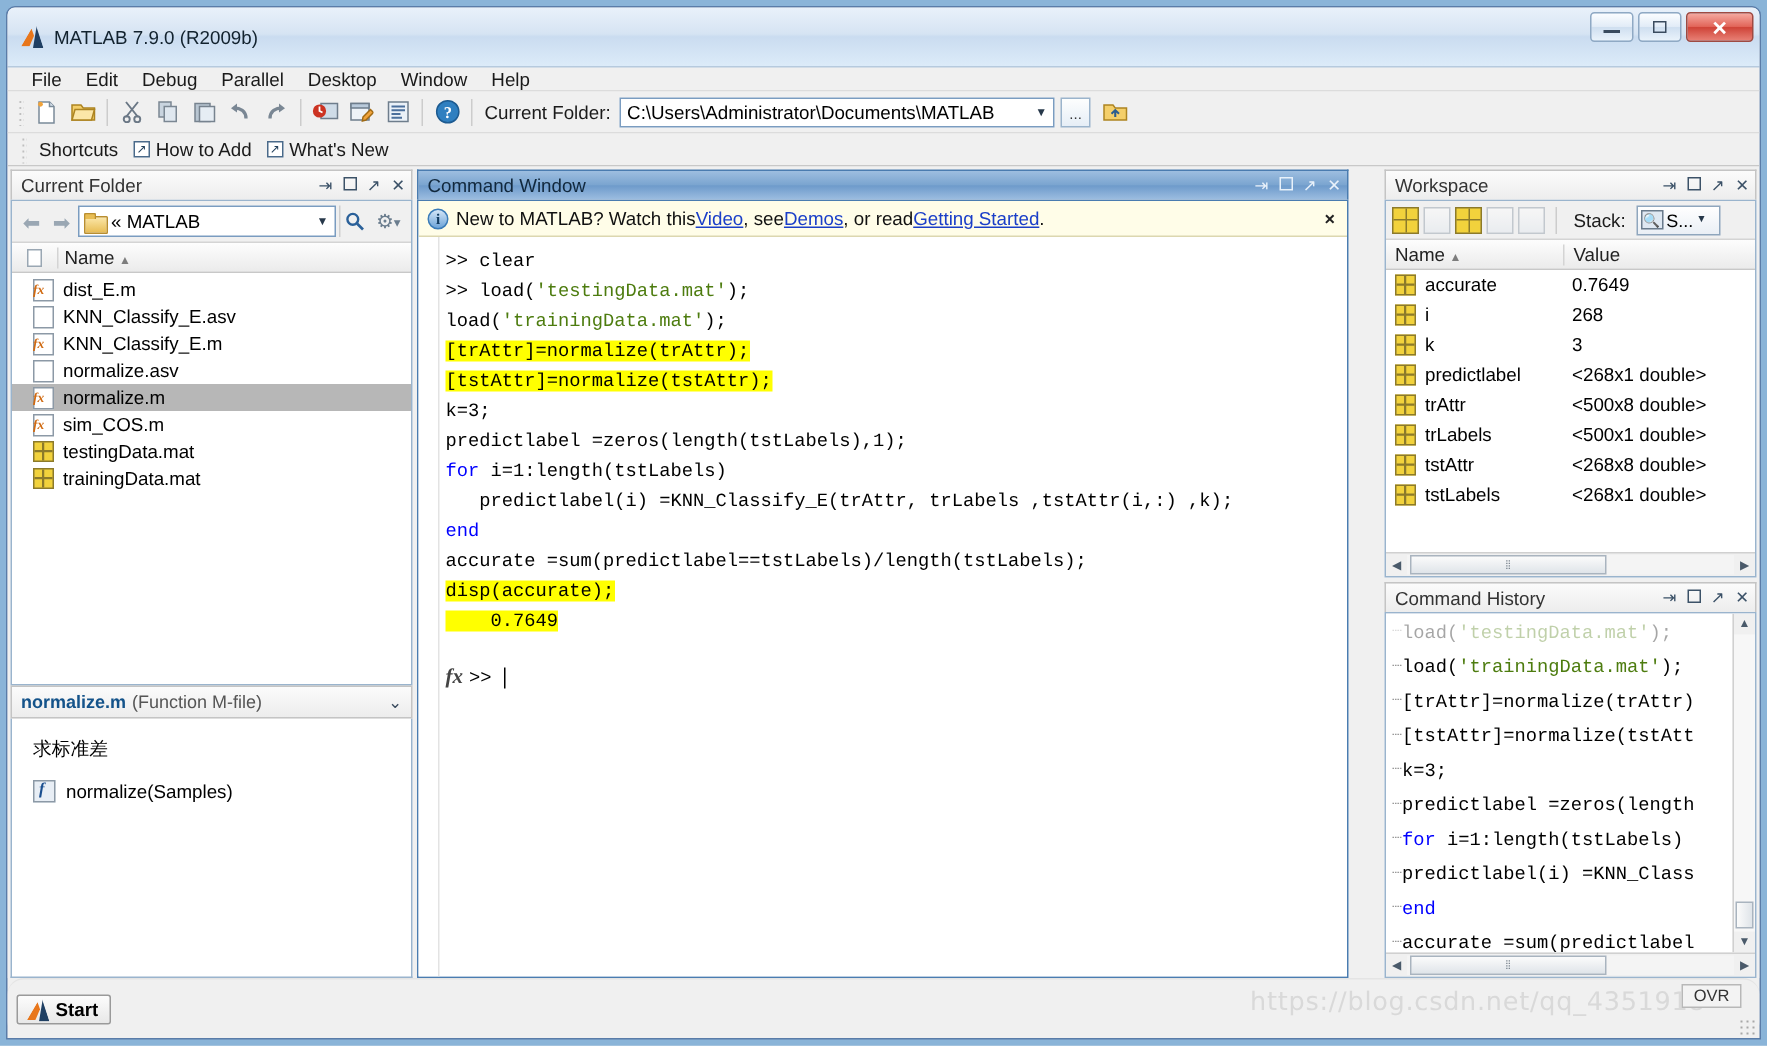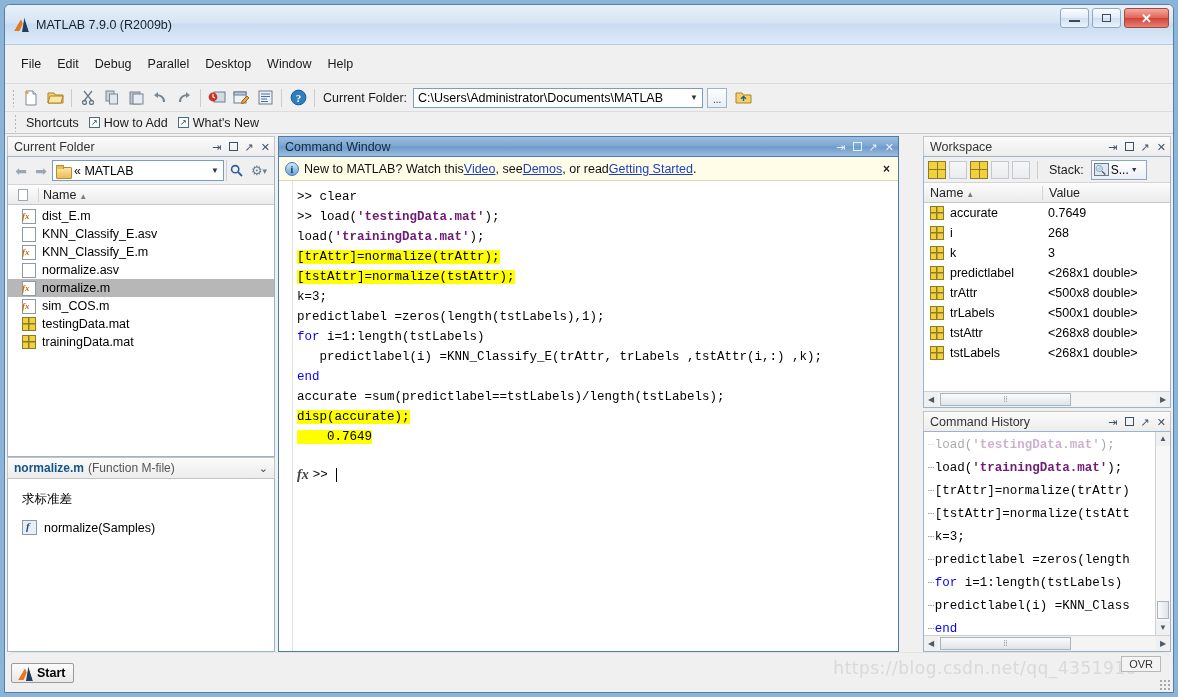--- a/index.html
+++ b/index.html
@@ -47,21 +47,21 @@
     border-color: #9e4a42;
     background: linear-gradient(to bottom,#f5a9a0 0%,#e2665a 48%,#cf4438 52%,#e88075 100%);
   }
   .win-btn .glyph { font-size: 11px; color: #27384a; line-height: 1; }
   .win-btn.close .glyph { color: #fff; font-weight: bold; font-size: 13px; }
   .min-bar { width: 11px; height: 2px; background: #3a4b5e; margin-top:6px; }
   .max-sq { width: 9px; height: 8px; border: 1.5px solid #3a4b5e; }
 
   
   .menubar {
-    height: 39px; display: flex; align-items: center;
+    height: 16px; display: flex; align-items: center;
     background: #f0f0f0;
     padding-left: 8px;
     border-bottom: 1px solid #dcdcdc;
     flex: none;
   }
   .menu-item {
     padding: 2px 8px; font-size: 12.5px; color: #1a1a1a; cursor: default;
   }
 
   
@@ -214,21 +214,21 @@
   .notice-x { position:absolute; right:8px; font-weight:bold; font-size:12px; color:#222;}
 
   .cw-body { flex:1; background:#fff; position:relative; overflow:hidden; display:flex;}
   .cw-gutter { width:14px; background:#fff; border-right:1px solid #e3e3e3; flex:none;}
   .cw-text {
     flex:1; padding:6px 0 0 4px;
     font-family:"Liberation Mono", monospace; font-size:12.5px; line-height:20px; color:#000;
     white-space:pre;
   }
   .tok-prompt { color:#000; }
-  .tok-str { color:#701a75;font-weight:bold; }
+  .tok-str { color:#4d7c0f; }
   .tok-kw { color:#0000ff; }
   .hl { background:#ffff00; }
   .fx-prompt { display:flex; align-items:center; gap:4px; }
   .fx-ic { font-family:"Liberation Serif",serif; font-style:italic; font-weight:bold; color:#444; font-size:14px;}
   .caret { display:inline-block;width:1px;height:14px;background:#000;vertical-align:-2px;margin-left:4px;}
 
   
   .ws-toolbar {
     height:26px; display:flex; align-items:center; gap:3px;
     background:#f0f0f0; border-bottom:1px solid #d4d4d4; padding:0 4px; flex:none;

